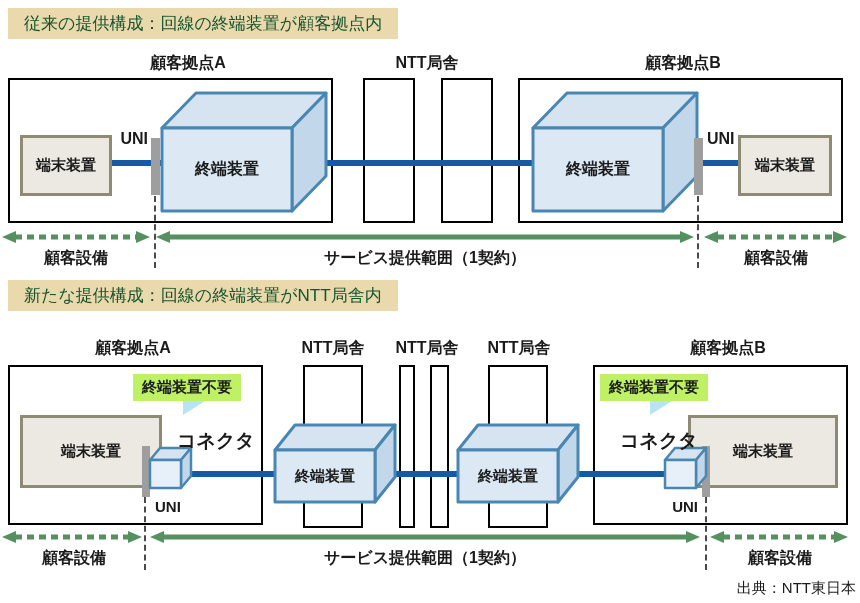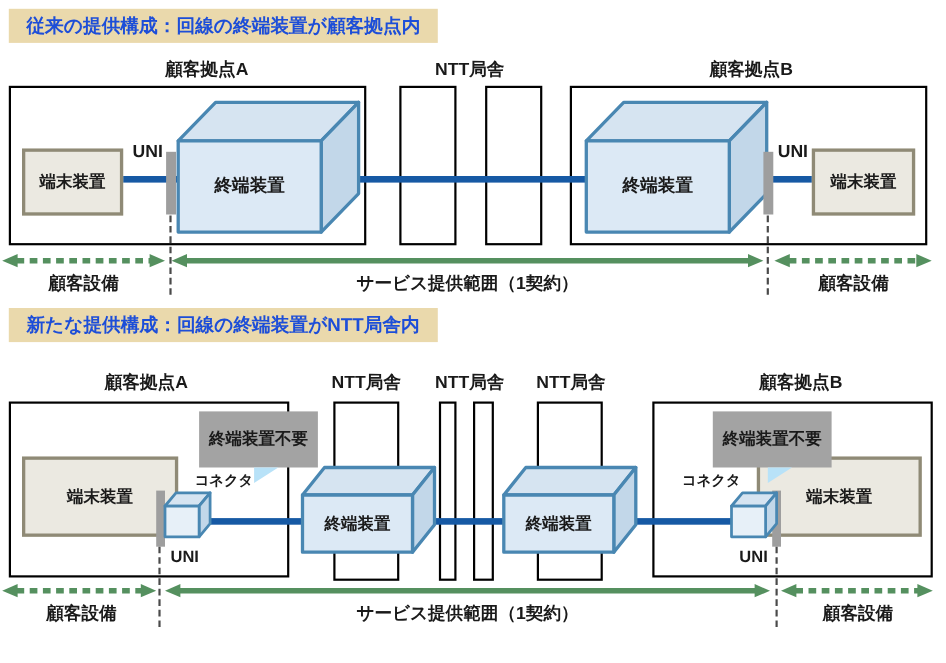--- a/index.html
+++ b/index.html
@@ -2,21 +2,21 @@
 <html><head>
 <meta charset="utf-8">
 <style>
   html,body{margin:0;padding:0;background:#fff;}
   .canvas{
     position:relative;width:860px;height:603px;background:#fff;overflow:hidden;
     font-family:"Liberation Sans","DejaVu Sans",sans-serif;color:#1a1a1a;
   }
   .abs{position:absolute;}
   .badge{
-    background:#ead9ac;color:#1d4ed8;font-size:17px;font-weight:bold;
+    background:#ead9ac;color:#14532d;font-size:17px;font-weight:normal;
     padding:5px 16px;line-height:21px;white-space:nowrap;z-index:6;
   }
   .site-label{font-size:16px;font-weight:bold;text-align:center;white-space:nowrap;z-index:6;}
   .frame{border:2px solid #000;background:#fff;box-sizing:border-box;z-index:1;}
   .bldg{border:2px solid #000;background:#fff;box-sizing:border-box;z-index:1;}
   .terminal{
     background:#ebe9e1;border:3px solid #8f8a76;box-sizing:border-box;z-index:3;
     display:flex;align-items:center;justify-content:center;
     font-size:15px;font-weight:bold;white-space:nowrap;
   }
@@ -25,28 +25,28 @@
   .uni-label{font-size:16px;font-weight:bold;white-space:nowrap;z-index:6;}
   .box3d{z-index:3;}
   .box3d svg{display:block;overflow:visible;}
   .box3d-label{
     position:absolute;display:flex;align-items:center;justify-content:center;
     font-size:16px;font-weight:bold;white-space:nowrap;
   }
   .cube3d{z-index:5;}
   .cube3d svg{display:block;overflow:visible;}
   .callout{
-    background:#a3a3a3;color:#1a1a1a;font-size:15px;font-weight:bold;
-    padding:16px 9px;white-space:nowrap;z-index:6;margin-left:48px;
+    background:#bef264;color:#1a1a1a;font-size:15px;font-weight:bold;
+    padding:4px 9px;white-space:nowrap;z-index:6;
   }
   .callout::after{
     content:"";position:absolute;top:100%;left:50px;width:0;height:0;
     border-top:14px solid #b8e2f8;border-right:22px solid transparent;
   }
-  .connector-label{font-size:13px;font-weight:bold;white-space:nowrap;z-index:6;}
+  .connector-label{font-size:19px;font-weight:bold;white-space:nowrap;z-index:6;}
   .vdash{border-left:2px dashed #4a4a4a;width:0;z-index:6;}
   .arrow{z-index:6;}
   .arrow svg{display:block;overflow:visible;}
   .range-label{font-size:16px;font-weight:bold;text-align:center;white-space:nowrap;z-index:6;}
   .source{font-size:15px;text-align:right;white-space:nowrap;z-index:6;color:#1a1a1a;}
 </style>
 </head>
 <body>
 
 <div class="canvas">
@@ -216,14 +216,15 @@
       <line x1="13" y1="7" x2="125" y2="7" stroke="#55905f" stroke-width="5" stroke-dasharray="7 5"></line>
       <polygon points="0,7 14,1 14,13" fill="#55905f"></polygon>
       <polygon points="138,7 124,1 124,13" fill="#55905f"></polygon>
     </svg>
   </div>
 
   <div class="abs range-label" style="left:14px;top:548px;width:120px;">顧客設備</div>
   <div class="abs range-label" style="left:275px;top:548px;width:300px;">サービス提供範囲（1契約）</div>
   <div class="abs range-label" style="left:720px;top:548px;width:120px;">顧客設備</div>
 
+  <div class="abs source" style="left:600px;top:579px;width:256px;">出典：NTT東日本</div>
 
 </div>
 
 </body></html>

